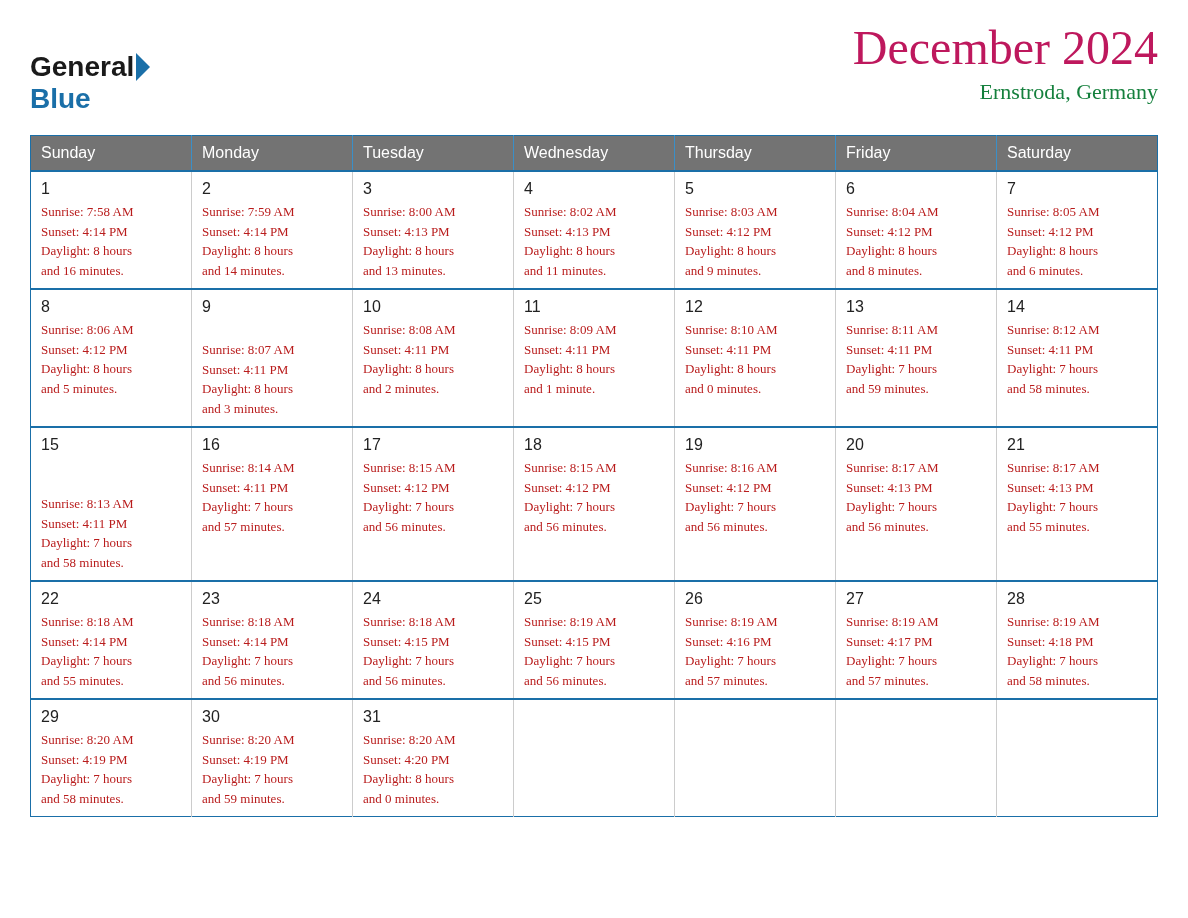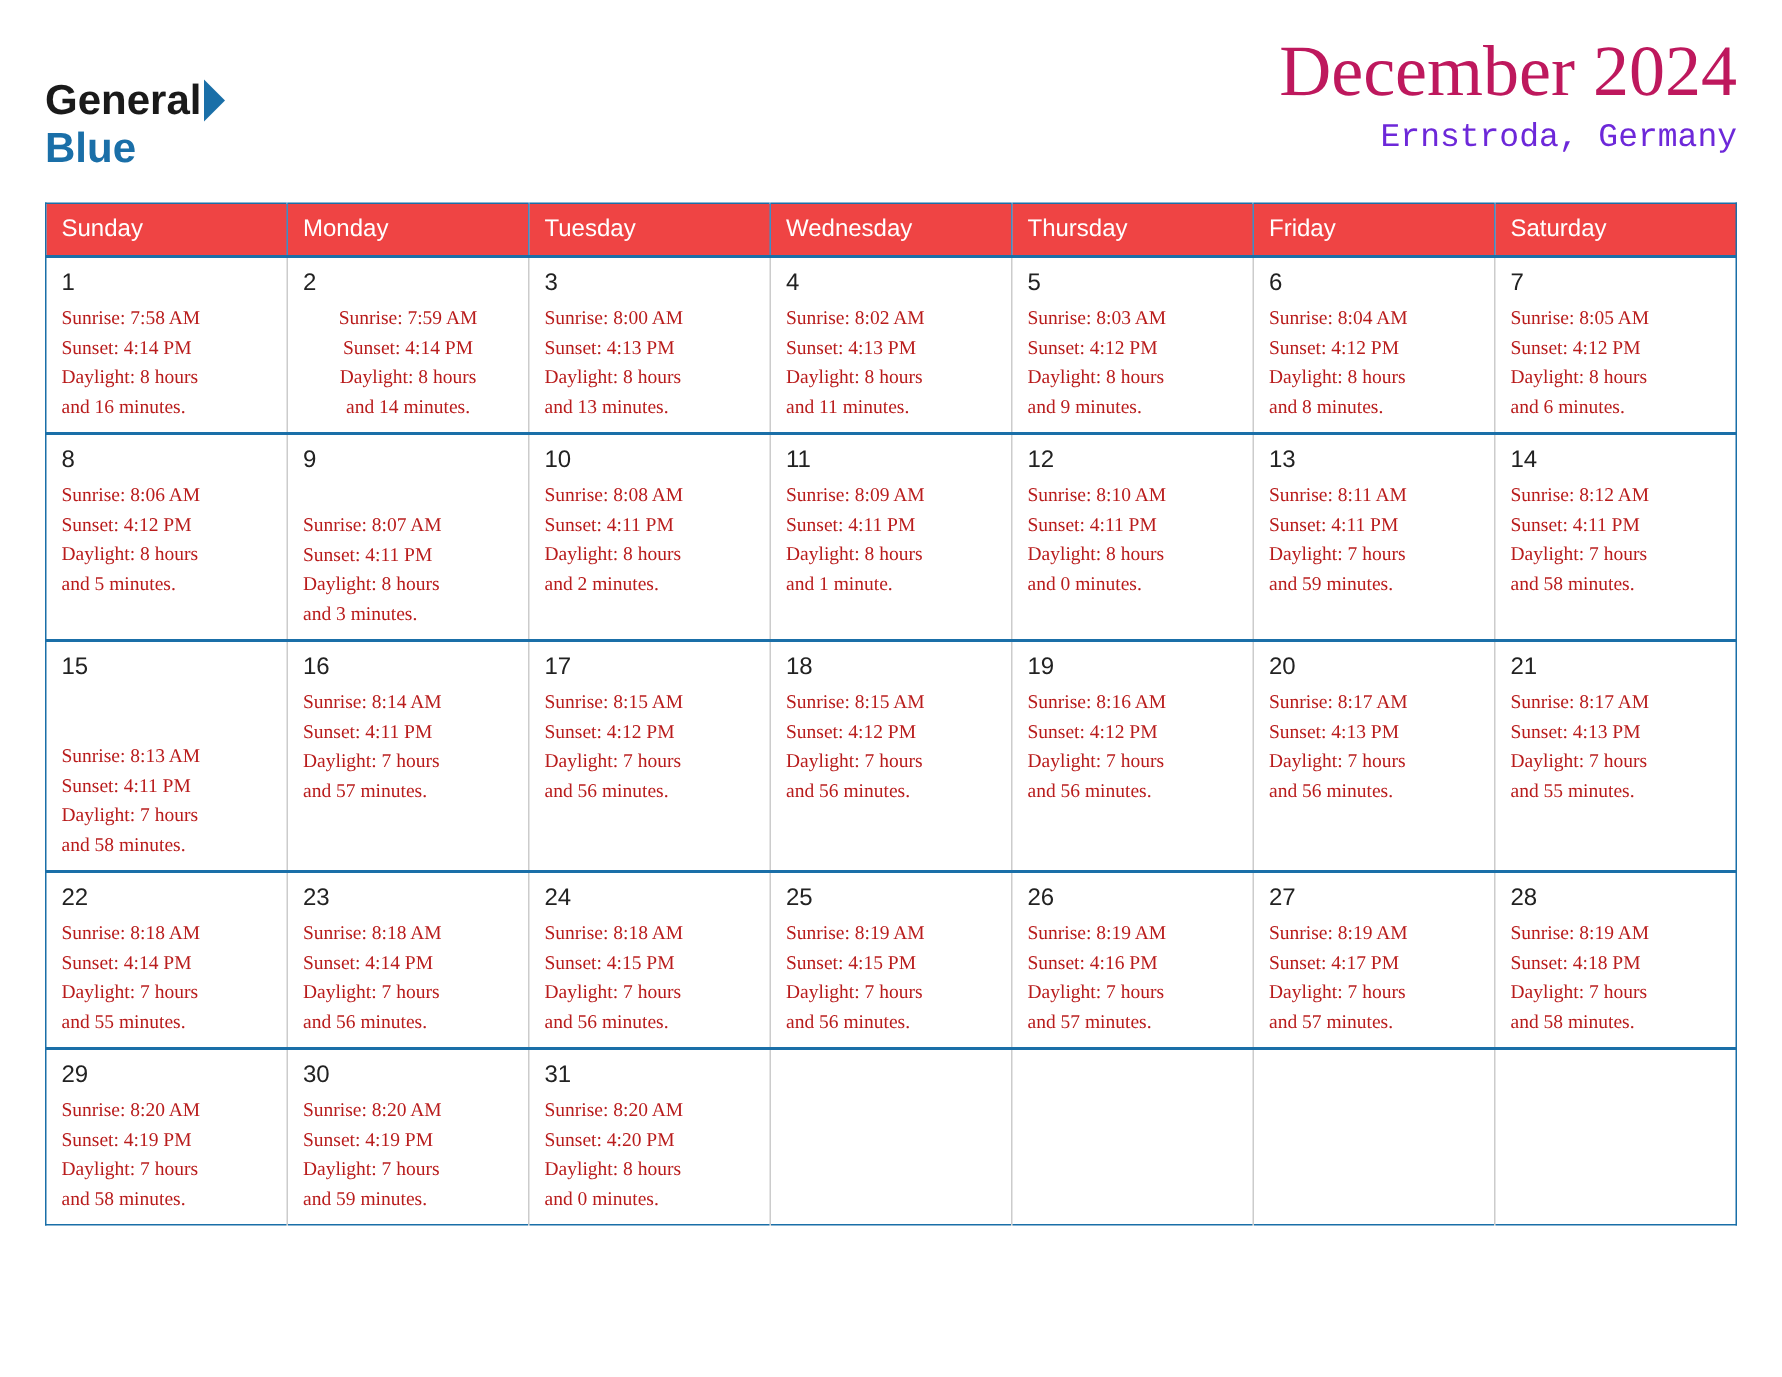--- a/index.html
+++ b/index.html
@@ -50,31 +50,31 @@
       text-align: right;
     }
     .main-title {
       font-size: 48px;
       font-weight: normal;
       color: #be185d;
       font-family: Georgia, serif;
     }
     .subtitle {
       font-size: 22px;
-      color: #6d28d9;
-      font-family: Liberation Mono, monospace;
+      color: #15803d;
+      font-family: Liberation Serif, serif;
       margin-top: 4px;
     }
     table {
       width: 100%;
       border-collapse: collapse;
       border: 1px solid #1a6fa8;
     }
     thead tr {
-      background-color: #ef4444;
+      background-color: #737373;
     }
     thead th {
       color: #fff;
       padding: 8px 10px;
       text-align: left;
       font-size: 16px;
       font-weight: normal;
       border-right: 1px solid #3a8fc8;
     }
     thead th:last-child {
@@ -150,21 +150,21 @@
   <tr>
         <td>
           <span class="day-number">1</span>
           <div class="day-info" style="white-space: pre-line;">Sunrise: 7:58 AM
 Sunset: 4:14 PM
 Daylight: 8 hours
 and 16 minutes.</div>
         </td>
         <td>
           <span class="day-number">2</span>
-          <div class="day-info" style="white-space: pre-line; text-align: center;">Sunrise: 7:59 AM
+          <div class="day-info" style="white-space: pre-line;">Sunrise: 7:59 AM
 Sunset: 4:14 PM
 Daylight: 8 hours
 and 14 minutes.</div>
         </td>
         <td>
           <span class="day-number">3</span>
           <div class="day-info" style="white-space: pre-line;">Sunrise: 8:00 AM
 Sunset: 4:13 PM
 Daylight: 8 hours
 and 13 minutes.</div>

